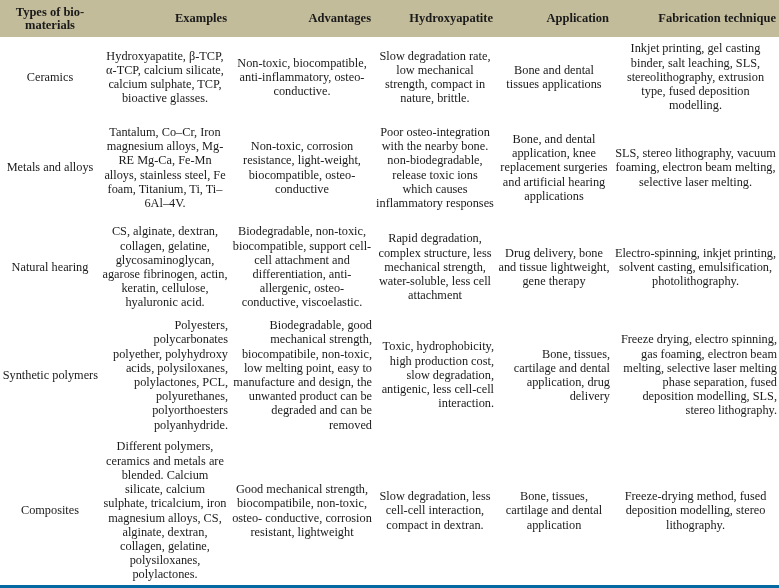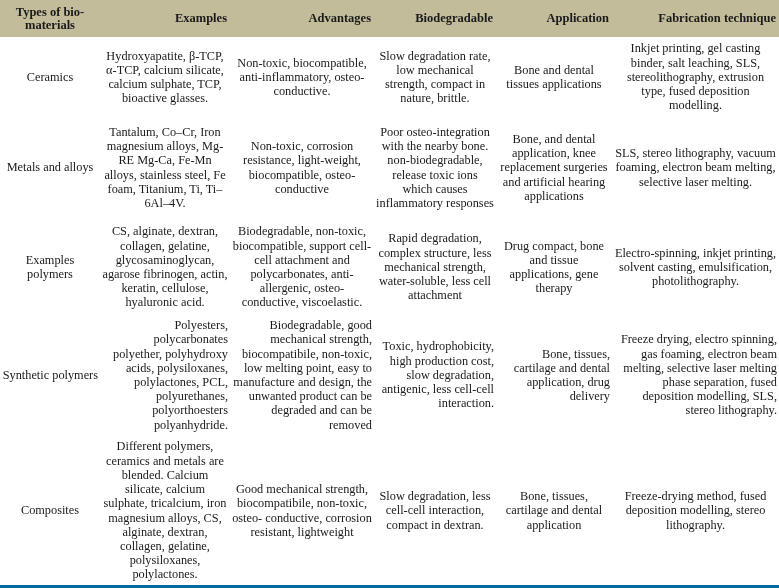--- a/index.html
+++ b/index.html
@@ -27,21 +27,21 @@
       <col class="c3">
       <col class="c4">
       <col class="c5">
       <col class="c6">
   </colgroup>
   <thead>
     <tr>
       <th class="first">Types of bio-materials</th>
       <th>Examples</th>
       <th>Advantages</th>
-      <th>Biodegradable</th>
+      <th>Hydroxyapatite</th>
       <th>Application</th>
       <th>Fabrication technique</th>
     </tr>
   </thead>
   <tbody>
     <tr class="r1">
       <td>Ceramics</td>
       <td>Hydroxyapatite, β-TCP, α-TCP, calcium silicate, calcium sulphate, TCP, bioactive glasses.</td>
       <td>Non-toxic, biocompatible, anti-inflammatory, osteo-conductive.</td>
       <td>Slow degradation rate, low mechanical strength, compact in nature, brittle.</td>
@@ -50,25 +50,25 @@
     </tr>
     <tr class="r2">
       <td>Metals and alloys</td>
       <td>Tantalum, Co–Cr, Iron magnesium alloys, Mg-RE Mg-Ca, Fe-Mn alloys, stainless steel, Fe foam, Titanium, Ti, Ti–6Al–4V.</td>
       <td>Non-toxic, corrosion resistance, light-weight, biocompatible, osteo-conductive</td>
       <td>Poor osteo-integration with the nearby bone. non-biodegradable, release toxic ions which causes inflammatory responses</td>
       <td>Bone, and dental application, knee replacement surgeries and artificial hearing applications</td>
       <td>SLS, stereo lithography, vacuum foaming, electron beam melting, selective laser melting.</td>
     </tr>
     <tr class="r3">
-      <td>Examples polymers</td>
+      <td>Natural hearing</td>
       <td>CS, alginate, dextran, collagen, gelatine, glycosaminoglycan, agarose fibrinogen, actin, keratin, cellulose, hyaluronic acid.</td>
-      <td>Biodegradable, non-toxic, biocompatible, support cell-cell attachment and polycarbonates, anti-allergenic, osteo-conductive, viscoelastic.</td>
+      <td>Biodegradable, non-toxic, biocompatible, support cell-cell attachment and differentiation, anti-allergenic, osteo-conductive, viscoelastic.</td>
       <td>Rapid degradation, complex structure, less mechanical strength, water-soluble, less cell attachment</td>
-      <td>Drug compact, bone and tissue applications, gene therapy</td>
+      <td>Drug delivery, bone and tissue lightweight, gene therapy</td>
       <td>Electro-spinning, inkjet printing, solvent casting, emulsification, photolithography.</td>
     </tr>
     <tr class="r4">
       <td>Synthetic polymers</td>
       <td>Polyesters, polycarbonates polyether, polyhydroxy acids, polysiloxanes, polylactones, PCL, polyurethanes, polyorthoesters polyanhydride.</td>
       <td>Biodegradable, good mechanical strength, biocompatibile, non-toxic, low melting point, easy to manufacture and design, the unwanted product can be degraded and can be removed</td>
       <td>Toxic, hydrophobicity, high production cost, slow degradation, antigenic, less cell-cell interaction.</td>
       <td>Bone, tissues, cartilage and dental application, drug delivery</td>
       <td>Freeze drying, electro spinning, gas foaming, electron beam melting, selective laser melting phase separation, fused deposition modelling, SLS, stereo lithography.</td>
     </tr>

